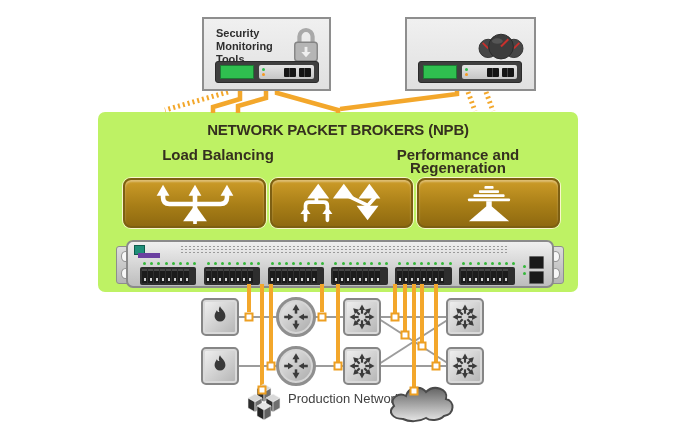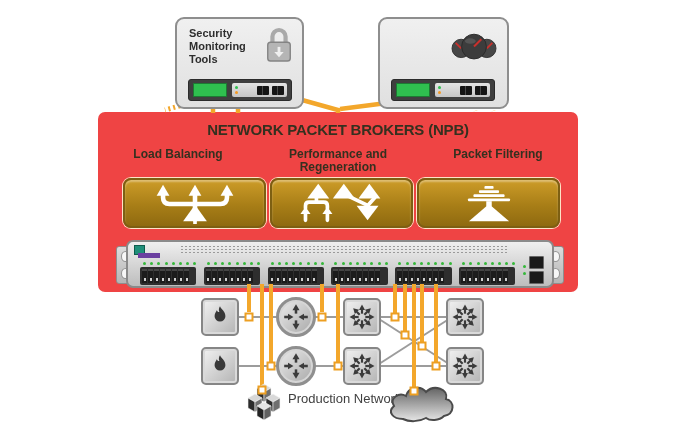--- a/index.html
+++ b/index.html
@@ -1,33 +1,33 @@
 <!DOCTYPE html>
 <html><head>
 <meta charset="utf-8">
 <style>
   html,body{margin:0;padding:0;background:#fff;}
   #canvas{position:relative;width:680px;height:430px;background:#fff;overflow:hidden;
           font-family:"Liberation Sans",sans-serif;}
   
   .npb-panel{position:absolute;left:98px;top:112px;width:480px;height:180px;
-             background:#ef4444;border-radius:7px;z-index:1;}
+             background:#bef264;border-radius:7px;z-index:1;}
   .npb-title{position:absolute;left:0;top:9px;width:100%;text-align:center;
              font-size:15px;font-weight:bold;color:#35301f;letter-spacing:-.2px;}
   .npb-labels{position:absolute;left:0;top:32px;width:100%;display:flex;}
-  .npb-label{flex:1;text-align:center;font-size:12px;font-weight:bold;color:#35301f;line-height:13px;padding:4px 18px 0;box-sizing:border-box;}
+  .npb-label{flex:1;text-align:center;font-size:15px;font-weight:bold;color:#35301f;line-height:13px;padding:4px 18px 0;box-sizing:border-box;}
   .gold-row{position:absolute;left:25px;top:66px;width:437px;display:flex;gap:4px;}
   .gold-box{width:143px;height:46px;border-radius:8px;
             background:linear-gradient(#cd9c28,#a87e17 55%,#8f6a10);
             border:2px solid #7d5f12;box-shadow:0 0 0 1px rgba(255,246,214,.9), inset 0 2px 2px rgba(255,255,255,.35);
             display:flex;align-items:center;justify-content:center;}
   
-  .tool-box{position:absolute;top:17px;width:129px;height:92px;z-index:4;
+  .tool-box{position:absolute;top:17px;width:129px;height:74px;z-index:4;
             background:linear-gradient(#f0f0f0,#e0e0e0);
-            border:2px solid #8e8e8e;border-radius:9px;box-sizing:border-box;}
+            border:2px solid #8e8e8e;border-radius:0;box-sizing:border-box;margin-left:27px;}
   .tool-label{position:absolute;left:12px;top:8px;width:72px;
               font-size:11px;font-weight:bold;color:#2e2e2e;line-height:13px;}
   .tool-icon{position:absolute;right:8px;top:7px;}
   .mini-app{position:absolute;left:11px;bottom:6px;width:104px;height:22px;
             background:#3f3f3f;border-radius:3px;border:1px solid #2b2b2b;
             display:flex;align-items:center;padding:0 4px;box-sizing:border-box;gap:5px;}
   .screen{width:32px;height:12px;background:#2FBF4F;border:1px solid #1d7a33;}
   .mini-face{flex:1;height:14px;background:linear-gradient(#e4e4e4,#c6c6c6);border-radius:2px;
              display:flex;align-items:center;padding:0 3px;box-sizing:border-box;}
   .leds{display:flex;flex-direction:column;gap:2px;margin-right:auto;}
@@ -116,21 +116,20 @@
       <path d="M422 284 V342"></path>
       <path d="M436 284 V362"></path>
     </g>
   </svg>
 
   <div class="npb-panel">
     <div class="npb-title">NETWORK PACKET BROKERS (NPB)</div>
     <div class="npb-labels">
       <div class="npb-label">Load Balancing</div>
       <div class="npb-label">Performance and Regeneration</div>
-      <div class="npb-label">Packet Filtering</div>
     </div>
     <div class="gold-row">
       <div class="gold-box">
         <svg width="110" height="42" viewBox="0 0 120 46">
           <g fill="#fff" stroke="#fff" stroke-linecap="round">
             <path d="M25 14 V17 Q25 24 32 24 H88 Q95 24 95 17 V14" fill="none" stroke-width="5"></path>
             <path d="M60 24 V14" fill="none" stroke-width="5"></path>
             <polygon points="25,3 18,15 32,15" stroke="none"></polygon>
             <polygon points="60,3 53,15 67,15" stroke="none"></polygon>
             <polygon points="95,3 88,15 102,15" stroke="none"></polygon>

